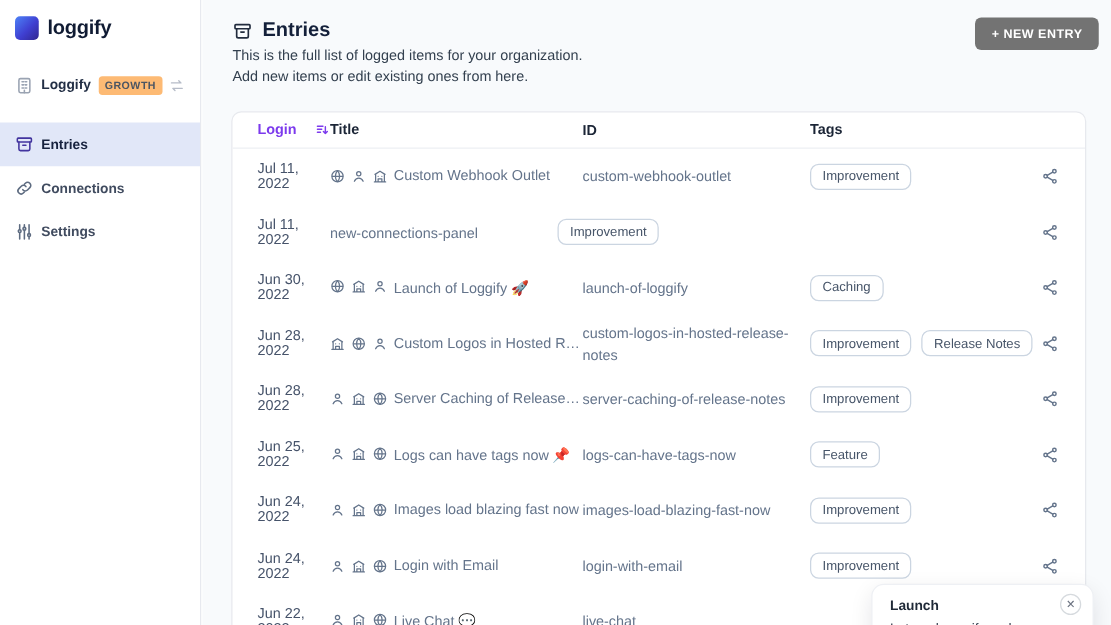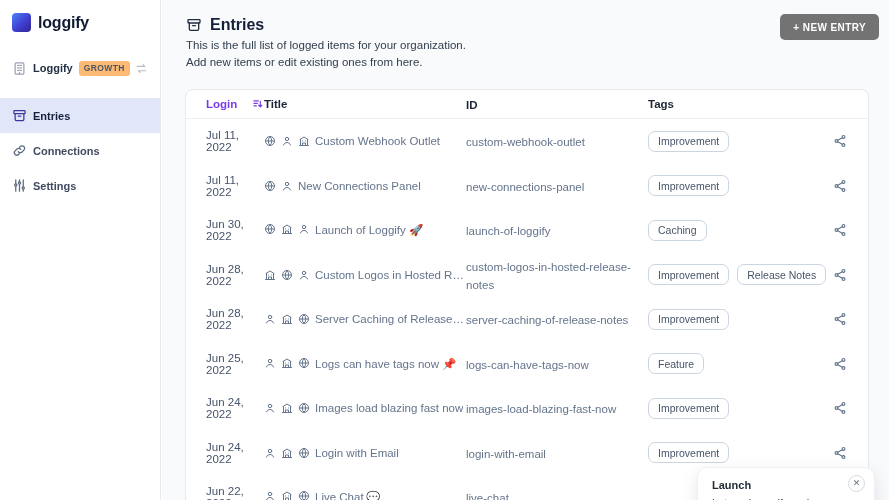--- a/index.html
+++ b/index.html
@@ -194,37 +194,20 @@
                 <path d="M8.2 10.9l7.6-4.4M8.2 13.1l7.6 4.4"></path>
               </svg>
       </button>
     </div>
   </div>
 
   <div class="trow">
     <div class="cell-date">
             <span class="td-date">Jul 11, 2022</span>
           </div>
-    <div class="cell-title">
-      <span style="display:flex;align-items:center;">
-              <span class="t-ic">
-                <svg viewBox="0 0 24 24" fill="none" stroke="currentColor" stroke-width="2">
-                  <circle cx="12" cy="12" r="9"></circle>
-                  <path d="M3 12h18M12 3a13.5 13.5 0 0 1 0 18M12 3a13.5 13.5 0 0 0 0 18"></path>
-                </svg>
-              </span>
-              <span class="t-ic">
-                <svg viewBox="0 0 24 24" fill="none" stroke="currentColor" stroke-width="2" stroke-linecap="round">
-                  <circle cx="12" cy="8" r="3.4"></circle>
-                  <path d="M5 20c1.4-3.4 3.9-5 7-5s5.6 1.6 7 5"></path>
-                </svg>
-              </span>
-            </span>
-      <span class="td-title">New Connections Panel</span>
-    </div>
     <div class="cell-id"><span class="td-id">new-connections-panel</span></div>
     <div class="cell-tags">
             <span class="chip">Improvement</span>
           </div>
     <div class="cell-share">
       <button class="share-btn">
         <svg viewBox="0 0 24 24" fill="none" stroke="currentColor" stroke-width="2" stroke-linecap="round">
                 <circle cx="18" cy="5" r="2.4"></circle>
                 <circle cx="6" cy="12" r="2.4"></circle>
                 <circle cx="18" cy="19" r="2.4"></circle>

